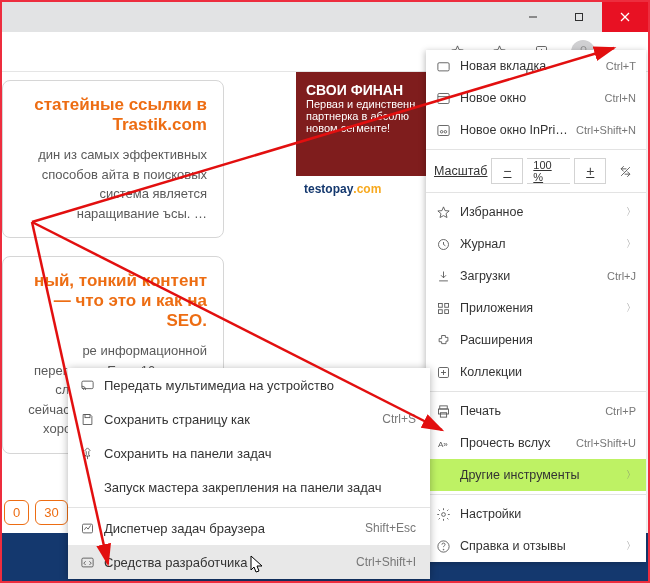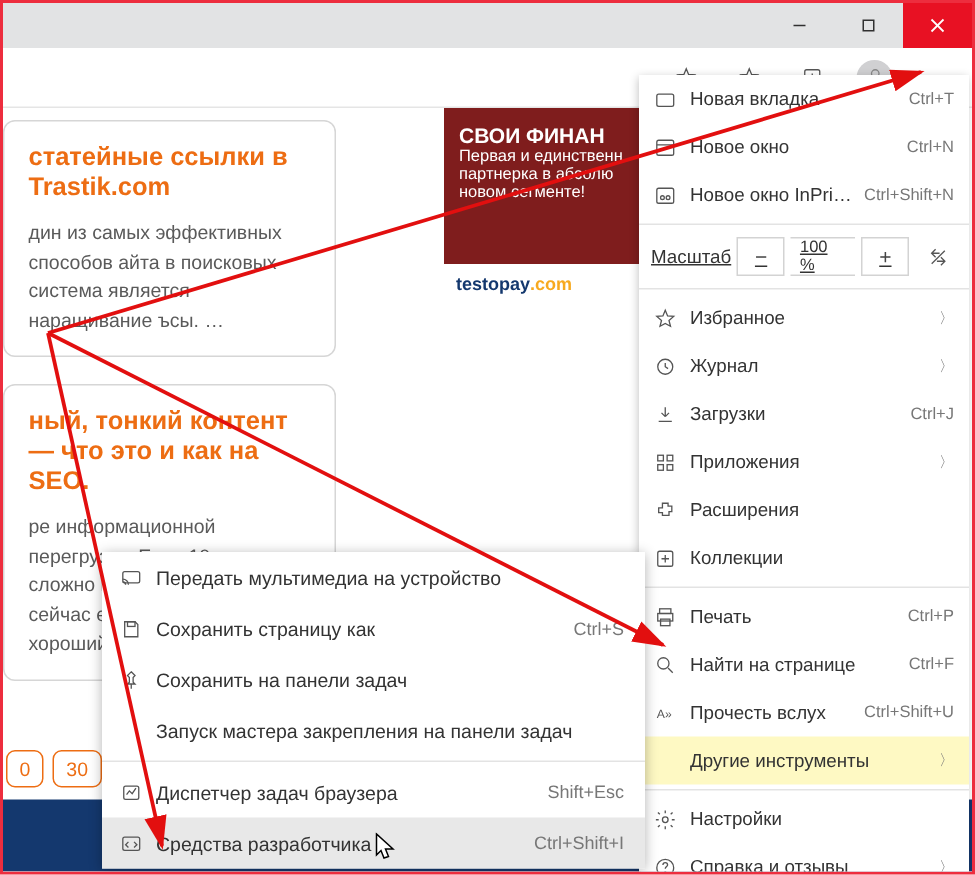--- a/index.html
+++ b/index.html
@@ -10,39 +10,39 @@
   .winbtn.close { background: #e81123; color: #fff; }
   .winbtn svg { width: 10px; height: 10px; }
   
   .toolbar { height: 40px; display: flex; justify-content: flex-end; align-items: center; padding: 0 6px; gap: 8px; border-bottom: 1px solid #e5e5e5; background: #fff; }
   .toolbar .tbtn { width: 34px; height: 34px; display: flex; align-items: center; justify-content: center; color: #555; border-radius: 2px; }
   .toolbar .avatar { width: 24px; height: 24px; border-radius: 50%; background: #d0d0d2; display: flex; align-items: center; justify-content: center; }
   .toolbar .dots { letter-spacing: 2px; font-size: 14px; }
   
   .content { position: absolute; left: 0; top: 70px; right: 0; bottom: 0; background: #fff; padding: 8px 0 0 0; }
   
-  .card { margin: 0 0 18px 0; border: 1px solid #d6d6d6; border-radius: 8px; padding: 14px 16px; width: 222px; }
+  .card { margin: 0 0 18px 0; border: 1px solid #d6d6d6; border-radius: 8px; padding: 14px 16px; width: 222px; text-align: right; }
   .card h2 { color: #ed6d13; font-size: 17px; font-weight: 700; margin-bottom: 10px; }
   .card p { color: #5a5a5a; font-size: 13px; line-height: 1.5; }
   
   .ad { position: absolute; left: 294px; top: 70px; width: 130px; height: 130px; background: #7f1d1d; color: #fff; font-size: 11px; padding: 10px; }
   .ad .logo { position: absolute; bottom: 0; left: 0; right: 0; height: 26px; background: #fff; color: #14386e; font-weight: 700; font-size: 12px; display: flex; align-items: center; padding: 0 8px; }
   .ad .logo .com { color: #f7a91f; }
   .ad .t1 { font-weight: 800; font-size: 14px; }
   
   .pager { position: absolute; left: 0; bottom: 56px; display: flex; gap: 6px; padding-left: 2px; }
   .pgbtn { border: 1px solid #ed6d13; color: #ed6d13; border-radius: 6px; padding: 4px 8px; font-size: 13px; }
   
   .mainmenu { position: absolute; right: 2px; top: 48px; width: 220px; background: #fff; box-shadow: -1px 1px 6px rgba(0,0,0,.25); font-size: 12.5px; color: #333; }
   .mi { display: flex; align-items: center; height: 32px; padding: 0 10px 0 8px; gap: 8px; }
   .mi .ic { width: 18px; display: flex; justify-content: center; color: #555; }
   .mi .lbl { flex: 1; white-space: nowrap; overflow: hidden; text-overflow: ellipsis; }
   .mi .sc { color: #777; font-size: 11px; }
   .mi .chev { color: #777; font-size: 10px; }
-  .mi.hl { background: #fef9c3; }
+  .mi.hl { background: #bef264; }
   .sep { height: 1px; background: #e3e3e3; margin: 3px 0; }
   .zoomrow { display: flex; align-items: center; height: 36px; padding: 0 6px 0 8px; gap: 4px; text-decoration: underline; }
   .zoomrow .zl { flex: 1; font-size: 12.5px; color: #333; }
   .zoomrow .zb { width: 32px; height: 26px; border: 1px solid #d3d3d3; display: flex; align-items: center; justify-content: center; font-size: 14px; color: #444; }
   .zoomrow .zt { border: 1px solid #d3d3d3; border-left: none; border-right: none; height: 26px; padding: 0 6px; display: flex; align-items: center; font-size: 11px; }
   .zoomrow .fs { width: 30px; height: 26px; display: flex; align-items: center; justify-content: center; }
   
   .submenu { position: absolute; left: 66px; bottom: 2px; width: 362px; background: #fff; box-shadow: 0 1px 8px rgba(0,0,0,.3); font-size: 13px; color: #333; }
   .submenu .mi { height: 34px; padding: 0 14px 0 10px; }
   .submenu .mi .sc { font-size: 12px; }
@@ -248,30 +248,20 @@
   <div class="mi">
       <span class="ic">
         <svg class="ico" viewBox="0 0 24 24">
           <rect x="6" y="3" width="12" height="5"></rect>
           <rect x="4" y="8" width="16" height="8"></rect>
           <rect x="7" y="14" width="10" height="7"></rect>
         </svg>
       </span>
       <span class="lbl">Печать</span>
       <span class="sc">Ctrl+P</span>
-    </div>
-  <div class="mi">
-      <span class="ic">
-        <svg class="ico" viewBox="0 0 24 24">
-          <circle cx="10" cy="10" r="6"></circle>
-          <line x1="15" y1="15" x2="20" y2="20"></line>
-        </svg>
-      </span>
-      <span class="lbl">Найти на странице</span>
-      <span class="sc">Ctrl+F</span>
     </div>
   <div class="mi">
       <span class="ic">
         <svg class="ico" viewBox="0 0 24 24">
           <text x="3" y="17" font-size="13" fill="#555" stroke="none">A»</text>
         </svg>
       </span>
       <span class="lbl">Прочесть вслух</span>
       <span class="sc">Ctrl+Shift+U</span>
     </div>

